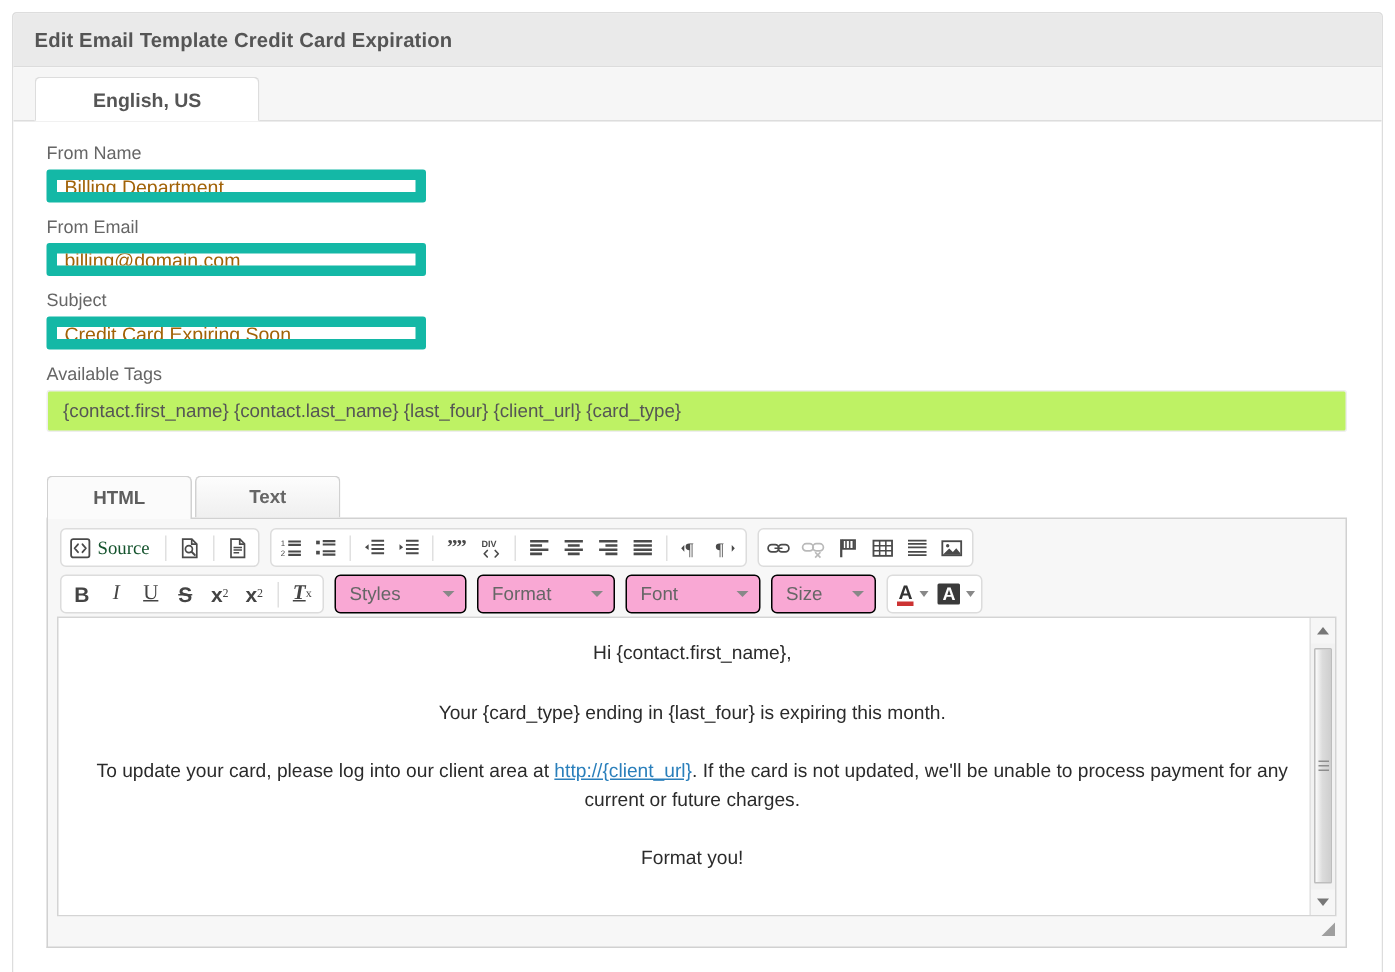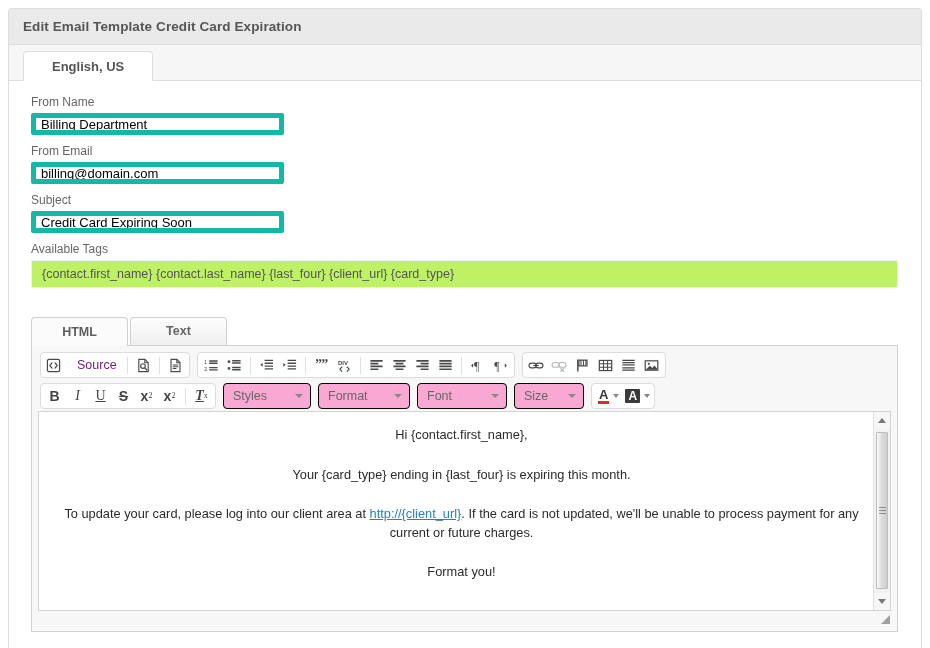--- a/index.html
+++ b/index.html
@@ -60,21 +60,21 @@
     height: 36px;
     padding-left: 14px;
     box-sizing: border-box;
   }
   .lang-tab {
     position: relative;
     top: 6px;
     display: inline-block;
     height: 30px;
     line-height: 29px;
-    padding: 0 28px;
+    padding: 0 38px;
     font-size: 13px;
     font-weight: bold;
     color: #555555;
     background: #ffffff;
     border: 1px solid #dddddd;
     border-bottom: 1px solid #ffffff;
     border-radius: 4px 4px 0 0;
     box-sizing: border-box;
     margin-bottom: -1px;
   }
@@ -92,23 +92,23 @@
     margin-bottom: 3px;
     line-height: 15px;
   }
   .text-input {
     display: block;
     width: 253px;
     height: 22px;
     padding: 1px 5px;
     font-family: "Liberation Sans", sans-serif;
     font-size: 13px;
-    color: #000000;
+    color: #a16207;
     background: #ffffff;
-    border: 5px solid #14b8a6;
+    border: 7px solid #14b8a6;
     border-radius: 2px;
     box-sizing: border-box;
     outline: none;
   }
   .tags-box {
     margin-top: 2px;
     background: #bef264;
     border: 1px solid #eeeeee;
     border-radius: 2px;
     padding: 6px 10px;
@@ -190,23 +190,23 @@
     min-width: 23px;
     padding: 0 3px;
     border-radius: 2px;
     color: #555555;
     font-size: 12px;
     box-sizing: border-box;
   }
   .tb-btn.wide { padding: 0 6px 0 3px; }
   .tb-btn .lbl {
     font-size: 12.5px;
-    color: #701a75;
-    margin-left: 16px;
-    font-family: Liberation Sans, sans-serif;
+    color: #14532d;
+    margin-left: 4px;
+    font-family: Liberation Serif, serif;
   }
   .tb-sep {
     display: inline-block;
     width: 1px;
     height: 17px;
     background: #e0e0e0;
     margin: 0 4px;
   }
   .tb-btn.disabled { opacity: 0.38; }
   .tb-icon { display: block; }

